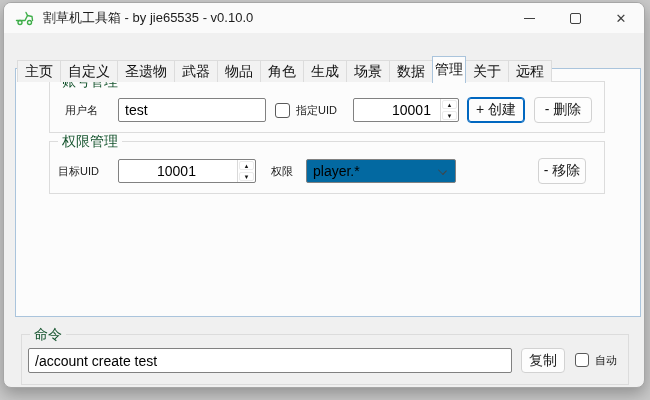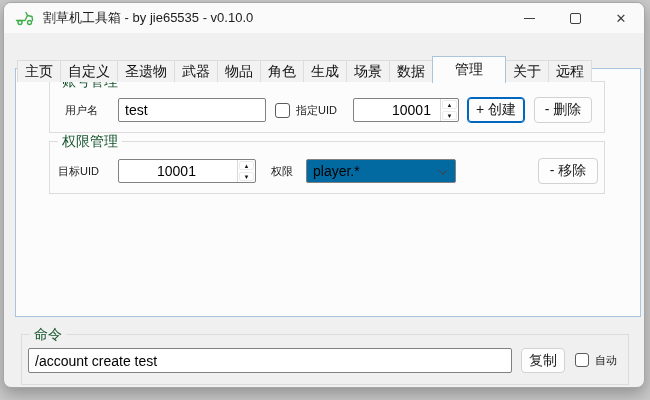--- a/index.html
+++ b/index.html
@@ -27,21 +27,21 @@
   
   .tabstrip{
     position:absolute;left:13px;top:53px;display:flex;align-items:flex-end;z-index:3;
   }
   .tab{
     height:22px;box-sizing:border-box;display:flex;align-items:center;
     padding:0 7px;font-size:14px;color:#111;background:#f2f2f2;
     border:1px solid #dcdcdc;border-bottom:none;margin-right:-1px;white-space:nowrap;
   }
   .tab.selected{
-    height:27px;margin-bottom:-1px;padding:0 22px;background:#fcfcfc;
+    height:27px;margin-bottom:-1px;padding:0 2px;background:#fcfcfc;
     border:1px solid #aac4dc;border-bottom:none;z-index:4;position:relative;
   }
   
   .tabpanel{
     position:absolute;left:11px;top:65px;width:626px;height:249px;
     background:#fcfcfc;border:1px solid #aac4dc;box-sizing:border-box;z-index:2;
   }
   
   .groupbox{
     position:absolute;border:1px solid #dcdcdc;box-sizing:border-box;
@@ -163,21 +163,21 @@
         <span class="spin-btns">
           <span class="spin-btn">▲</span>
           <span class="spin-btn">▼</span>
         </span>
       </div>
       <span class="ctl-label" style="left:221px;top:22px;">权限</span>
       <div class="combobox" style="left:256px;top:17px;width:150px;">
         <span>player.*</span>
         <span class="combo-chevron"></span>
       </div>
-      <div class="btn" style="left:488px;top:16px;width:60px;">- 移除</div>
+      <div class="btn" style="left:488px;top:16px;width:48px;">- 移除</div>
     </div>
 
   </div>
 
   <div class="groupbox gb-on-window gbcmd">
     <span class="gb-title">命令</span>
     <input class="textbox" style="left: 6px; top: 13px; width: 484px; height: 25px;" value="/account create test">
     <div class="btn" style="left:499px;top:13px;width:44px;height:25px;">复制</div>
     <span class="checkbox" style="left:553px;top:18px;width:14px;height:14px;"></span>
     <span class="ctl-label" style="left:573px;top:18px;">自动</span>

